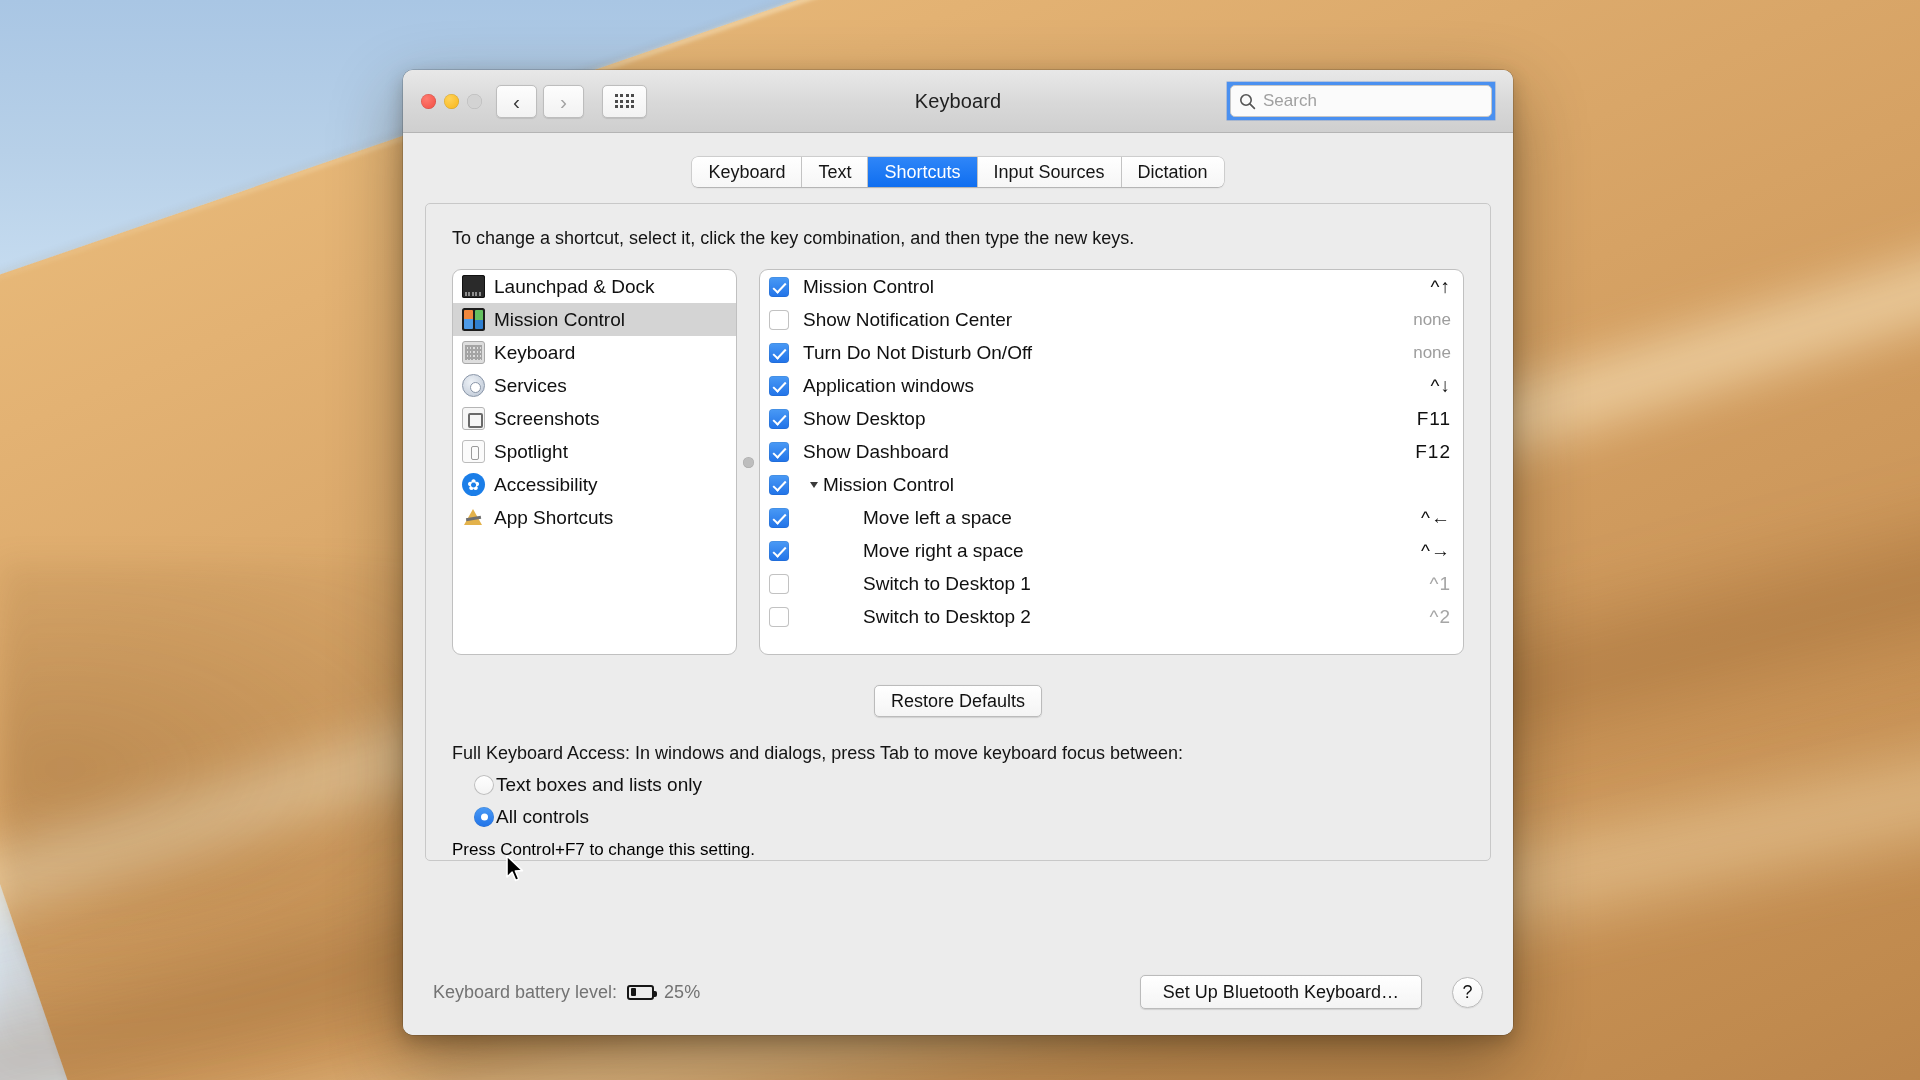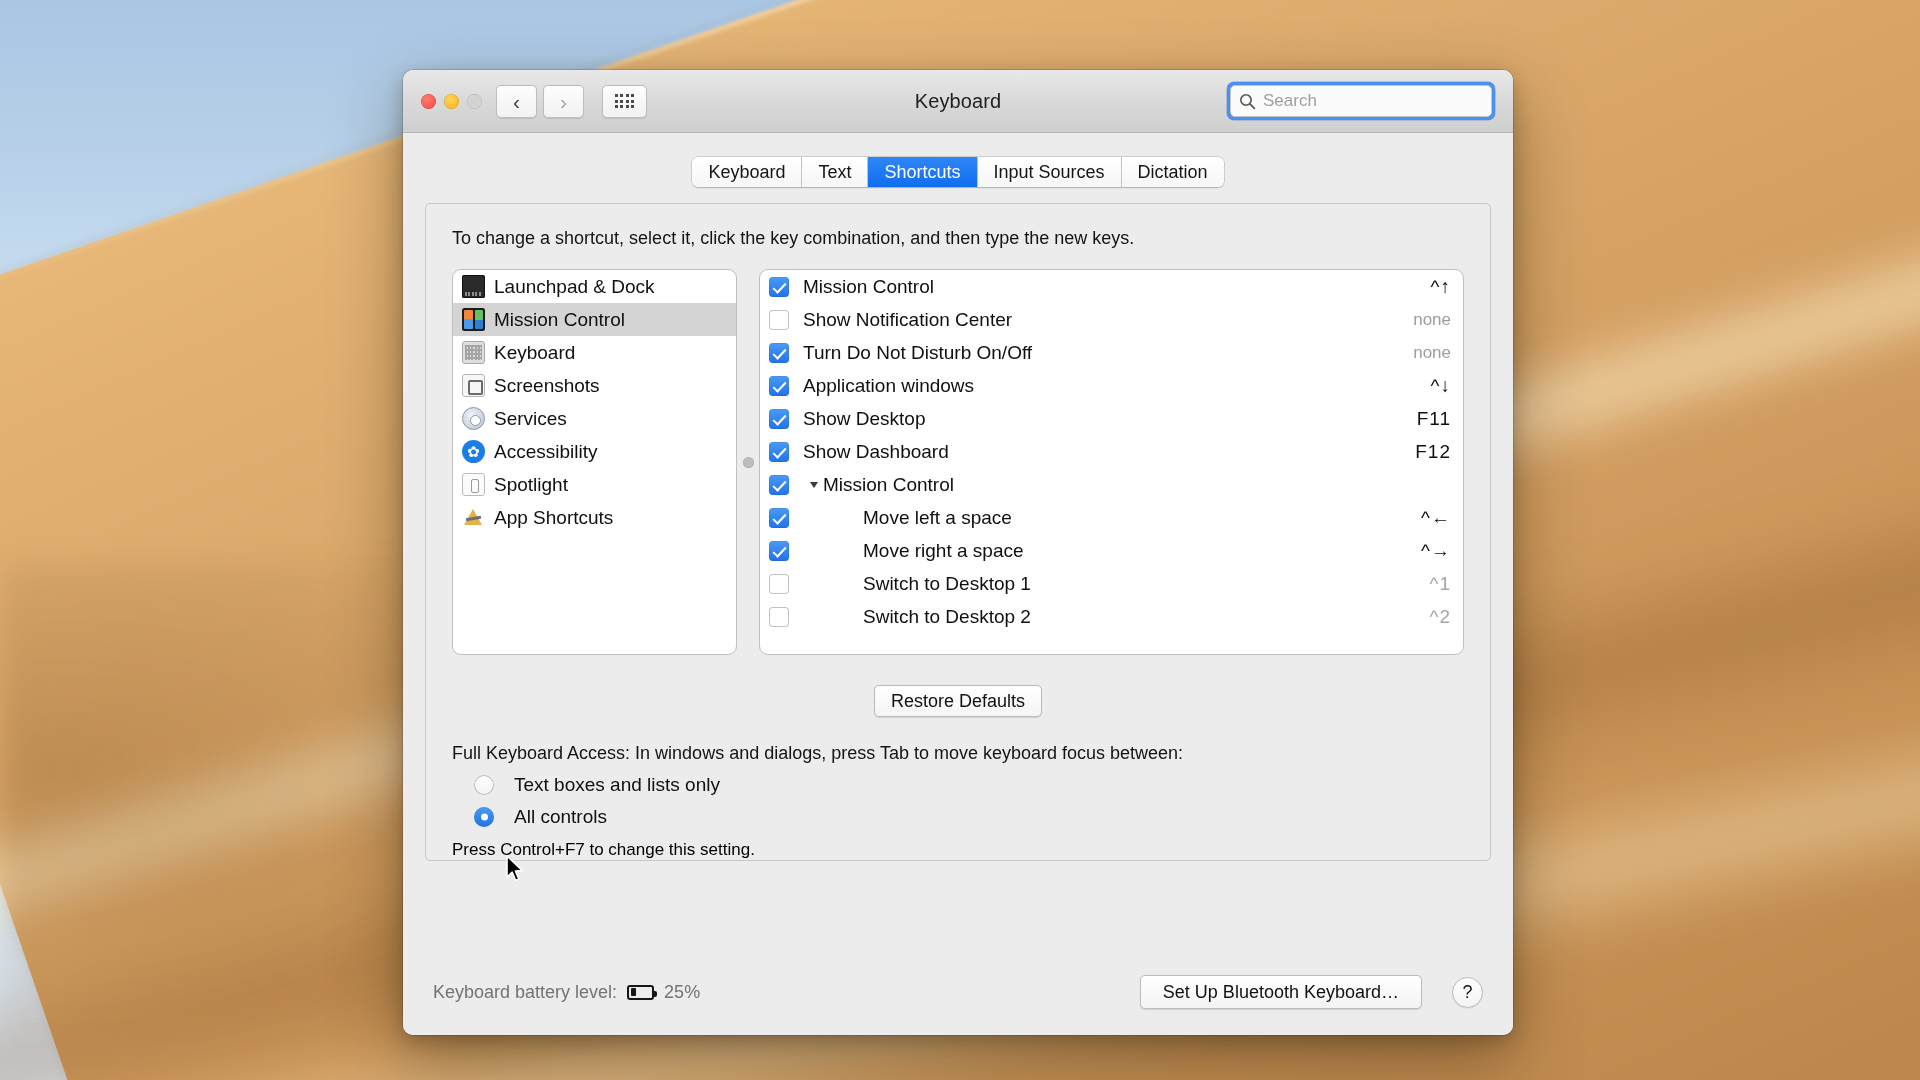--- a/index.html
+++ b/index.html
@@ -118,21 +118,21 @@
   .win-title {
     position: absolute; left: 0; right: 0; top: 0; bottom: 0;
     display: flex; align-items: center; justify-content: center;
     font-size: 20px; color: #1f1f1f; pointer-events: none;
     letter-spacing: 0.1px;
   }
 
   .searchwrap {
     margin-left: auto;
     position: relative;
-    border-radius: 7px;
+    border-radius: 0;
     padding: 3px;
     background: #4a90f0;
     box-shadow: 0 0 0 0.5px rgba(40,100,200,0.5);
   }
   .searchfield {
     width: 262px; height: 32px;
     border-radius: 5px;
     background: #fbfbfb;
     border: 0.5px solid #c6c6c6;
     display: flex; align-items: center;
@@ -317,21 +317,21 @@
     box-shadow: 0 0.5px 1px rgba(0,0,0,0.12);
     font-family: "Liberation Sans", sans-serif;
     font-size: 18px; color: #111;
     padding: 0 16px; height: 32px;
     display: inline-flex; align-items: center; justify-content: center;
     white-space: nowrap;
   }
 
   .fka { margin-top: 26px; }
   .fka-title { font-size: 18px; color: #141414; }
-  .radio-row { display: flex; align-items: center; gap: 20px; margin-top: 10px; padding-left: 22px; position: relative; }
+  .radio-row { display: flex; align-items: center; gap: 2px; margin-top: 10px; padding-left: 22px; position: relative; }
   .radio {
     width: 20px; height: 20px; border-radius: 50%; flex: none;
     background: linear-gradient(180deg,#ffffff,#f3f3f3);
     box-shadow: inset 0 0 0 1px #bdbdbd;
   }
   .radio.on {
     background: linear-gradient(180deg, #4a9af5, #2173e8);
     box-shadow: inset 0 0 0 0.5px rgba(0,0,0,0.14);
   }
   .radio.on::after {
@@ -459,34 +459,34 @@
           </div>
           <div class="cat-row selected">
             <span class="cat-icon ic-mission"></span>
             <span>Mission Control</span>
           </div>
           <div class="cat-row">
             <span class="cat-icon ic-kb"></span>
             <span>Keyboard</span>
           </div>
           <div class="cat-row">
+            <span class="cat-icon ic-services"></span>
+            <span>Services</span>
+          </div>
+          <div class="cat-row">
             <span class="cat-icon ic-shot"></span>
             <span>Screenshots</span>
           </div>
           <div class="cat-row">
-            <span class="cat-icon ic-services"></span>
-            <span>Services</span>
+            <span class="cat-icon ic-spot"></span>
+            <span>Spotlight</span>
           </div>
           <div class="cat-row">
             <span class="cat-icon ic-access"></span>
             <span>Accessibility</span>
-          </div>
-          <div class="cat-row">
-            <span class="cat-icon ic-spot"></span>
-            <span>Spotlight</span>
           </div>
           <div class="cat-row">
             <span class="cat-icon ic-appshort"></span>
             <span>App Shortcuts</span>
           </div>
         </div>
 
         <div class="divider">
           <span class="handle"></span>
         </div>

